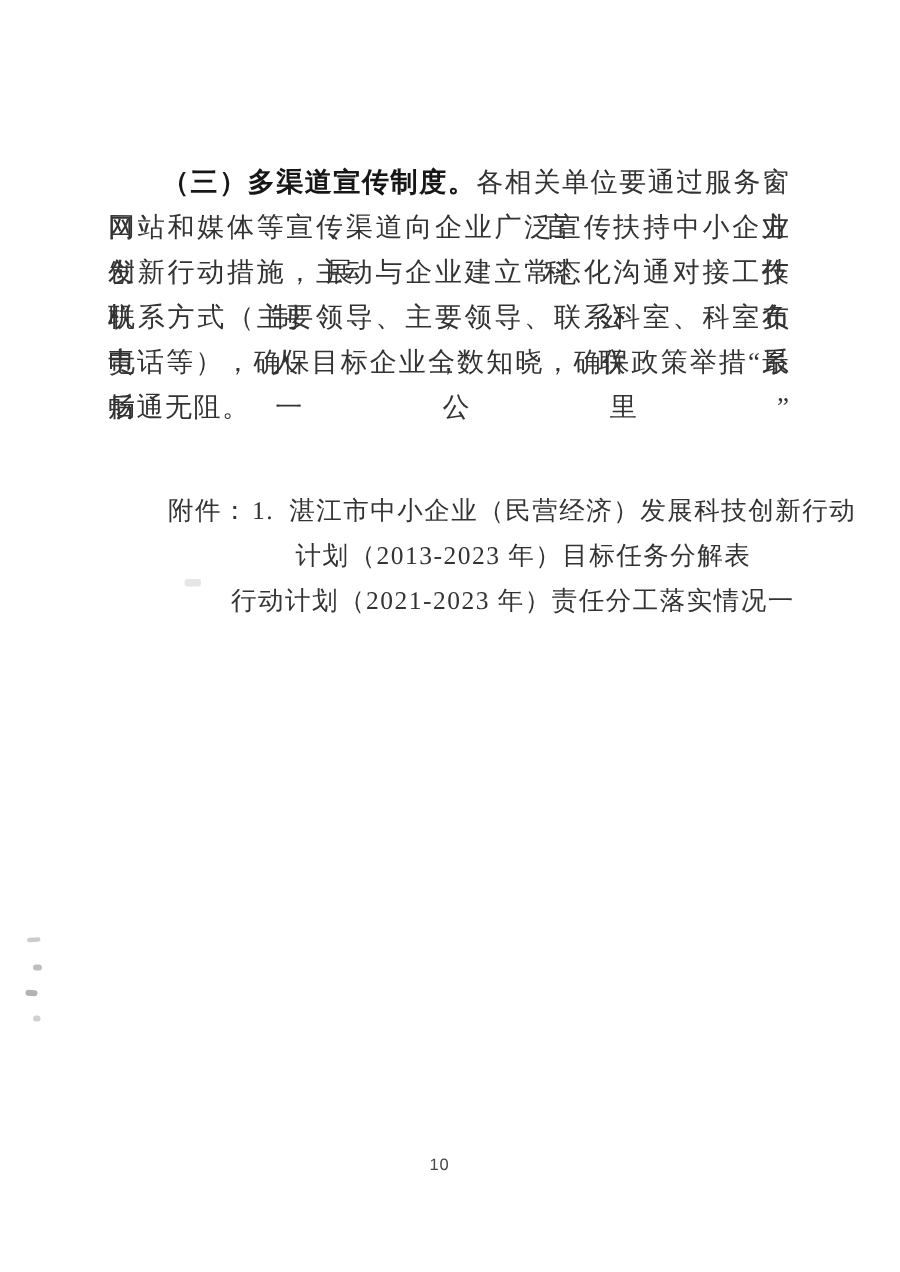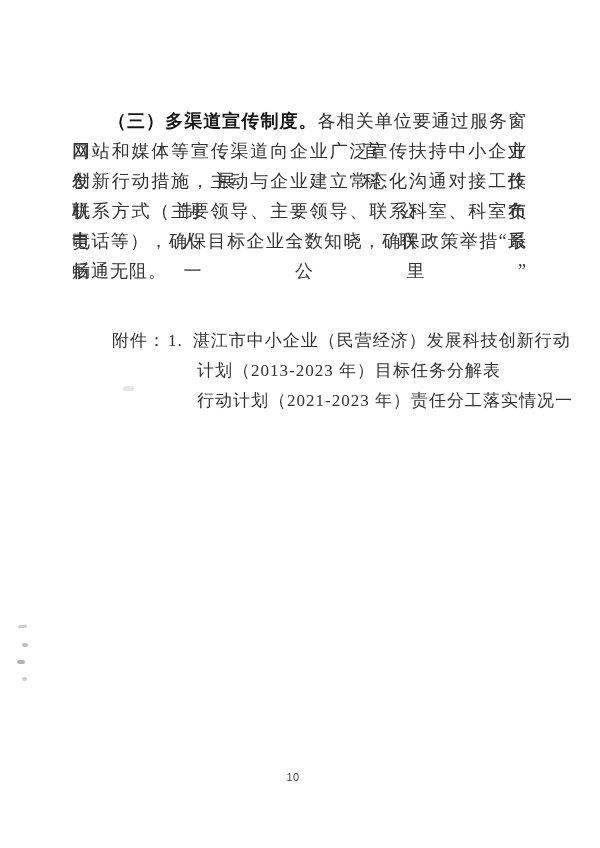--- a/index.html
+++ b/index.html
@@ -59,21 +59,21 @@
     white-space: nowrap;
   }
   .att-label {
     margin-right: 2px;
   }
   .att-num {
     margin-right: 10px;
   }
   .att-cont-1 { margin-left: 85px; }
   .att-num-row { margin-left: 46px; }
-  .att-cont-2 { margin-left: 85px; }
+  .att-cont-2 { margin-left: 42px; }
   .att-cont-3 { margin-left: 75px; }
   
   .page-number {
     position: absolute;
     left: 0;
     top: 771px;
     width: 100%;
     text-align: center;
     transform: translateX(-7px);
     font-size: 11px;

